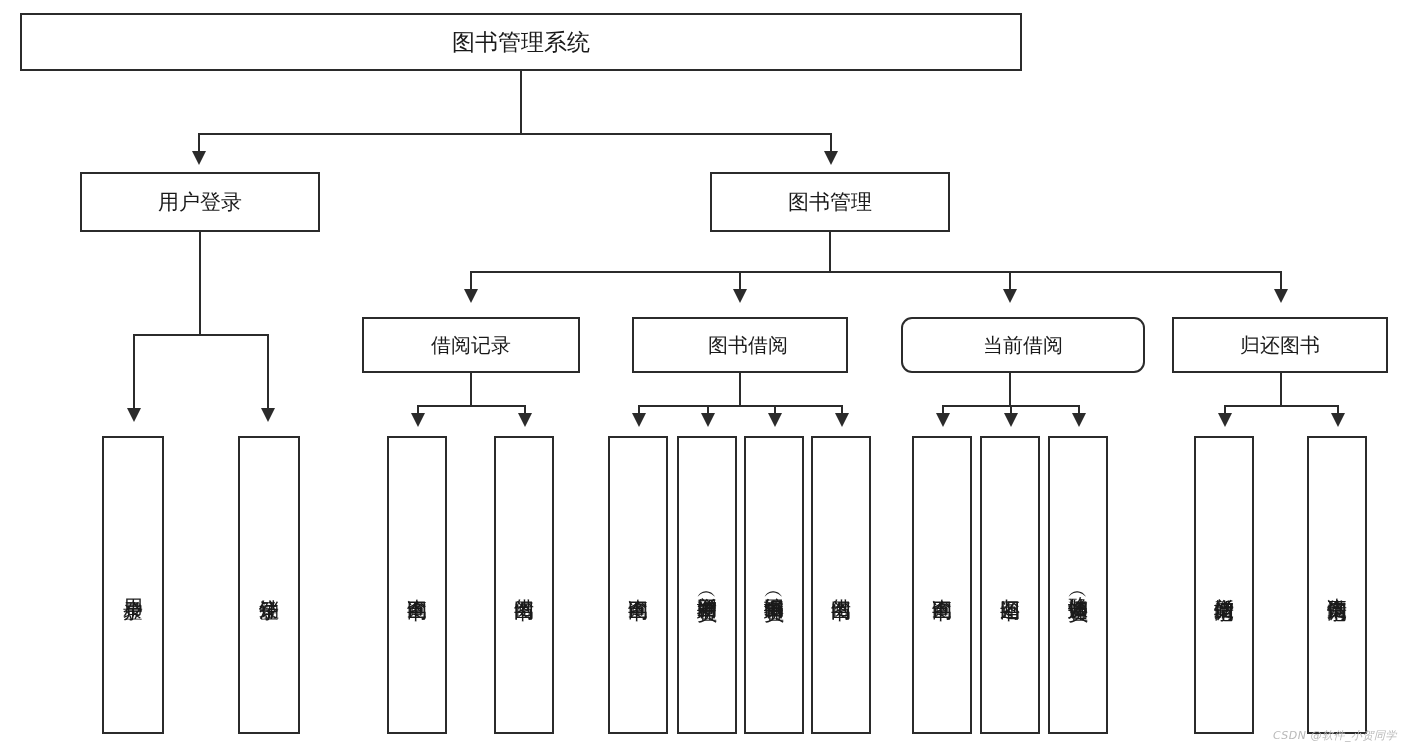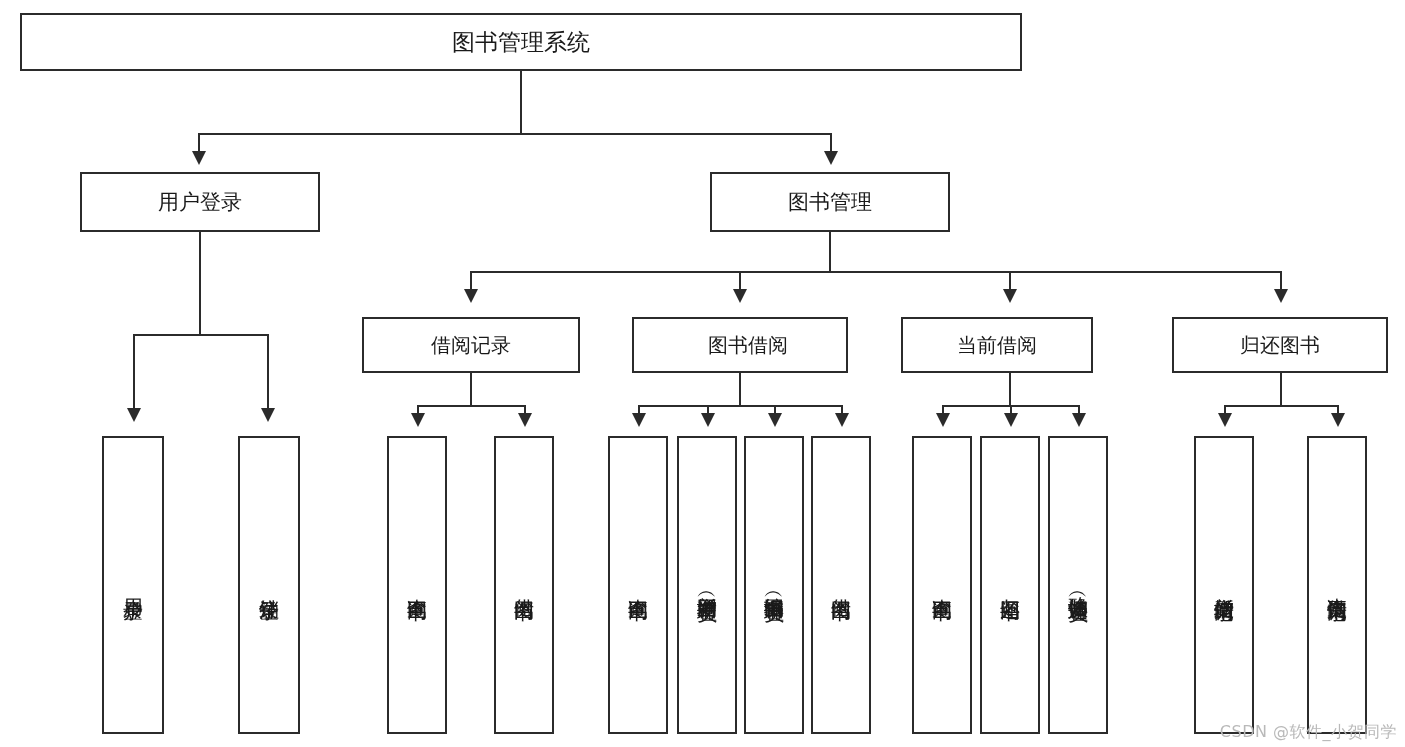--- a/index.html
+++ b/index.html
@@ -63,24 +63,25 @@
     width: 0;
     height: 0;
     border-left: 7px solid transparent;
     border-right: 7px solid transparent;
     border-top: 14px solid #2b2b2b;
   }
   #watermark {
     position: absolute;
     right: 8px;
     bottom: 4px;
-    font-size: 16px;
+    font-size: 11px;
     color: #b9b9b9;
     white-space: nowrap;
     letter-spacing: 0.5px;
+    font-style: italic;
   }
 </style>
 </head>
 <body>
 
 <div id="canvas">
 
   <div class="node level1" style="left:20px; top:13px; width:1002px; height:58px;">
     <span>图书管理系统</span>
   </div>
@@ -126,21 +127,21 @@
   <div class="arrow" style="left:1003px; top:289px;"></div>
   <div class="line v" style="left:1280px; top:271px; height:20px;"></div>
   <div class="arrow" style="left:1274px; top:289px;"></div>
 
   <div class="node level3" style="left:362px; top:317px; width:218px; height:56px;">
     <span>借阅记录</span>
   </div>
   <div class="node level3" style="left:632px; top:317px; width:216px; height:56px;padding-left:16px;">
     <span>图书借阅</span>
   </div>
-  <div class="node level3" style="left:901px; top:317px; width:192px; height:56px;">
+  <div class="node level3" style="left:901px; top:317px; width:244px; height:56px;border-radius:11px;">
     <span>当前借阅</span>
   </div>
   <div class="node level3" style="left:1172px; top:317px; width:216px; height:56px;">
     <span>归还图书</span>
   </div>
 
   <div class="line v" style="left:470px; top:373px; height:34px;"></div>
   <div class="line h" style="left:417px; top:405px; width:107px;"></div>
   <div class="line v" style="left:417px; top:405px; height:10px;"></div>
   <div class="arrow" style="left:411px; top:413px;"></div>

